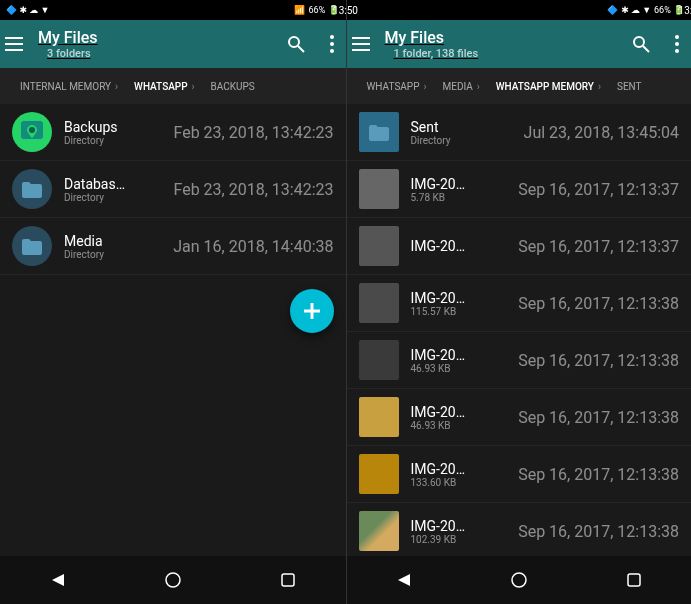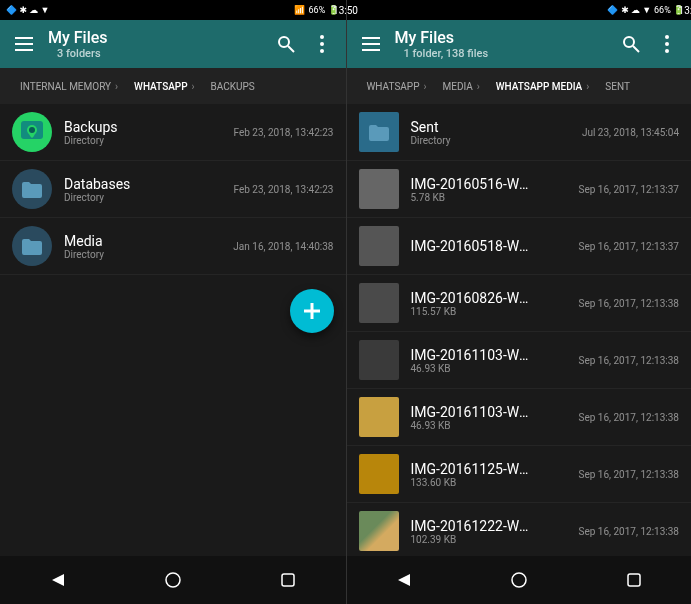--- a/index.html
+++ b/index.html
@@ -11,23 +11,24 @@
       display: flex;
       overflow: hidden;
     }
 
     
     .app-bar {
       height: 48px;
       background: #1e6b6b;
       display: flex;
       align-items: center;
-      padding: 0 12px;
+      padding: 0 2px;
       gap: 12px;
       flex-shrink: 0;
+      text-decoration: underline;
     }
     .app-bar.right-panel {
       background: #1e6b6b;
     }
     .app-bar-title {
       color: #fff;
       font-size: 16px;
       font-weight: 500;
       flex: 1;
     }
@@ -118,21 +119,21 @@
       white-space: nowrap;
       overflow: hidden;
       text-overflow: ellipsis;
     }
     .file-type {
       color: rgba(255,255,255,0.5);
       font-size: 10px;
     }
     .file-date {
       color: rgba(255,255,255,0.5);
-      font-size: 10px;
+      font-size: 16px;
       text-align: right;
       flex-shrink: 0;
       padding-left: 36px;
     }
 
     
     .file-thumb {
       width: 40px;
       height: 40px;
       background: #444;
@@ -369,21 +370,21 @@
           <circle cx="2" cy="16" r="2" fill="white"></circle>
         </svg>
     </div>
   </div>
 
   <div class="breadcrumb">
     <span class="breadcrumb-item">WHATSAPP</span>
     <span class="breadcrumb-sep">›</span>
     <span class="breadcrumb-item">MEDIA</span>
     <span class="breadcrumb-sep">›</span>
-    <span class="breadcrumb-item active">WHATSAPP MEDIA</span>
+    <span class="breadcrumb-item active">WHATSAPP MEMORY</span>
     <span class="breadcrumb-sep">›</span>
     <span class="breadcrumb-item">SENT</span>
   </div>
 
   <div class="file-list" style="position:relative;">
 
     <div class="file-item">
       <div class="file-thumb sent">
         <svg width="22" height="18" viewBox="0 0 22 18">
           <path d="M1 4 Q1 2 3 2 L8 2 L10 4 L19 4 Q21 4 21 6 L21 16 Q21 18 19 18 L3 18 Q1 18 1 16Z" fill="#5a9aba"></path>

